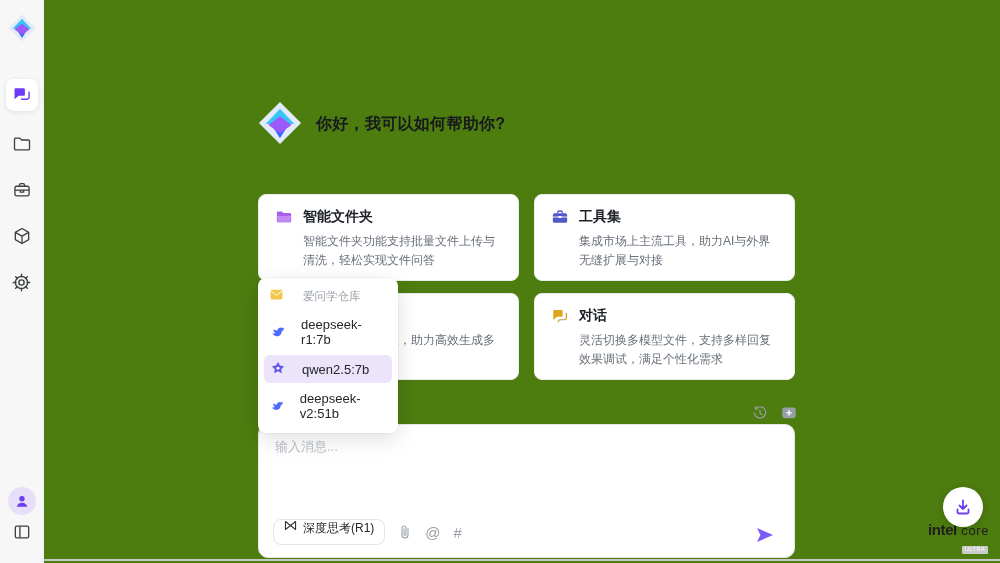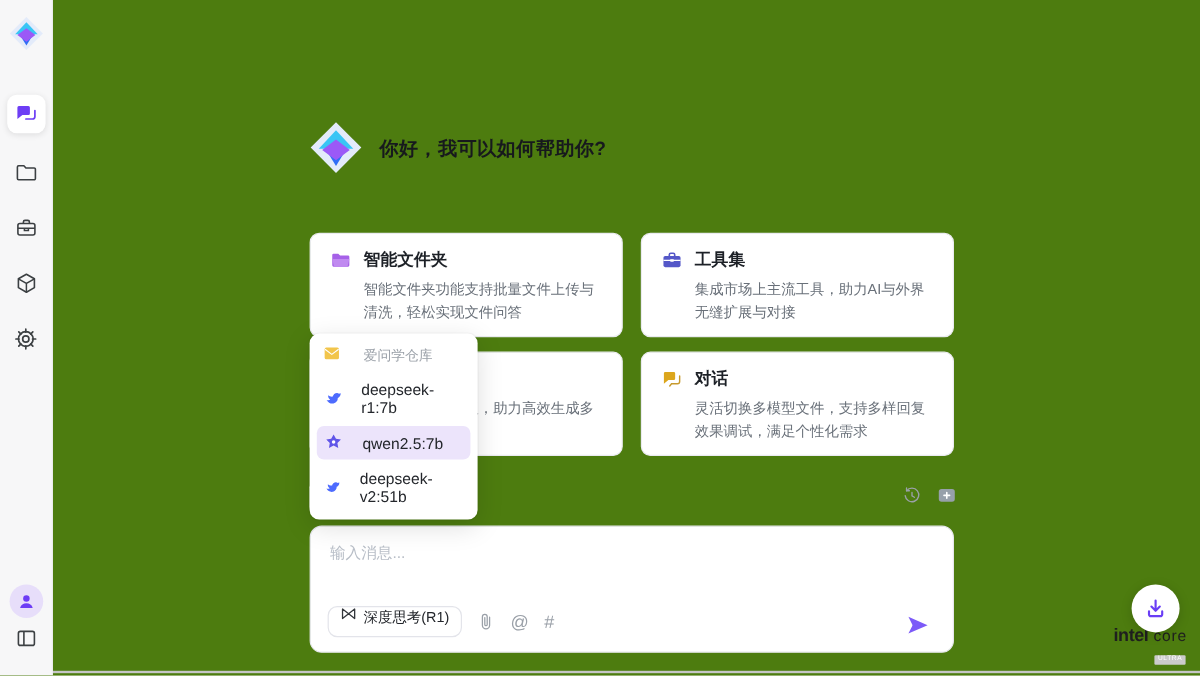--- a/index.html
+++ b/index.html
@@ -41,21 +41,21 @@
 
   
   .model-btn { position:absolute; left:258px; top:400px; height:28px; display:inline-flex;
                align-items:center; gap:7px; padding:0 10px; background:#f1f2f4; border:none;
                border-radius:6px; font-size:13px; color:#23262b; cursor:pointer;
                font-family:inherit; }
   .row-icons { position:absolute; left:752px; top:405px; display:flex; gap:13px; align-items:center; }
   .row-icons > span { cursor:pointer; display:flex; }
 
   
-  .composer { position:absolute; left:258px; top:438px; width:537px; height:106px;
+  .composer { position:absolute; left:258px; top:424px; width:537px; height:134px;
               border:1px solid #e6e7ec; border-radius:10px; background:#fff; }
   .composer textarea { display:block; width:500px; height:42px; margin:13px 16px 0;
               border:none; outline:none; resize:none; background:transparent;
               font-family:inherit; font-size:13px; color:#333; }
   .composer textarea::placeholder { color:#b8bec7; }
   .composer-bottom { position:absolute; left:14px; bottom:12px; display:flex; align-items:center; gap:13px; }
   .deep-pill { display:inline-flex; align-items:flex-start; gap:6px; height:26px; padding:0 10px;
                border:1px solid #e3e4ea; border-radius:8px; background:#fff; font-size:12px;
                color:#23262b; cursor:pointer; font-family:inherit; }
   .tool-ic { color:#9aa0a8; font-size:15px; cursor:pointer; display:flex; align-items:center; }

